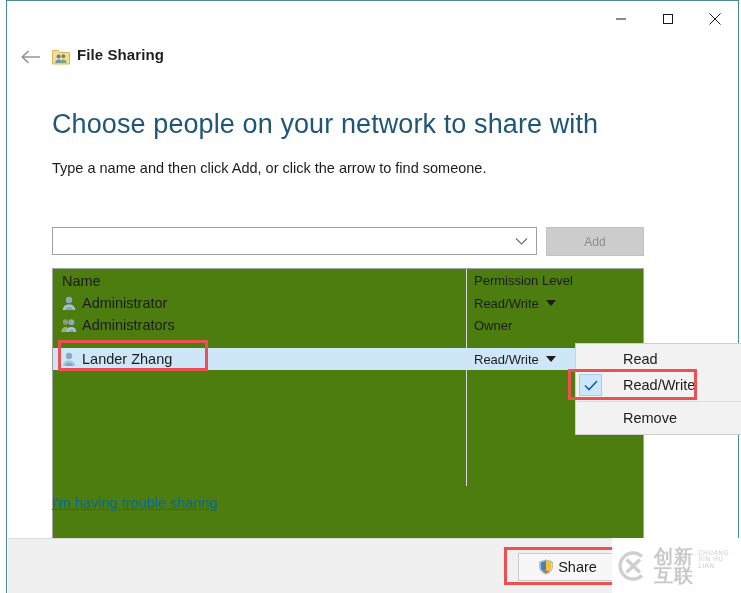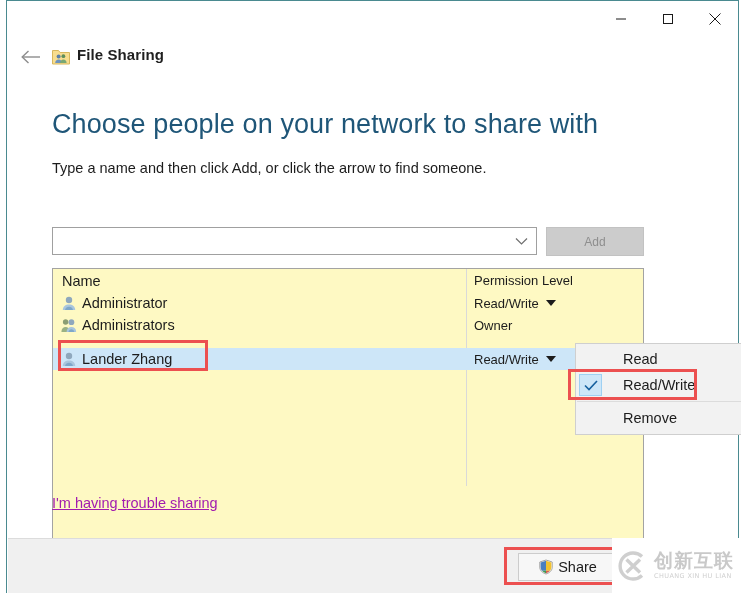--- a/index.html
+++ b/index.html
@@ -147,21 +147,21 @@
     align-items: center;
     justify-content: center;
   }
 
   
   #list {
     position: absolute;
     left: 45px; top: 267px;
     width: 592px; height: 275px;
     border: 1px solid #a3a3a3;
-    background: #fef9c3;
+    background: #4d7c0f;
     box-sizing: border-box;
   }
   #col-divider {
     position: absolute;
     left: 413px; top: 0;
     width: 1px; height: 217px;
     background: #d9d9d9;
   }
   .row {
     position: relative;
@@ -199,21 +199,21 @@
     border-right: 5px solid transparent;
     border-top: 6px solid #1c1c1c;
   }
   .user-icon, .group-icon { width: 16px; height: 16px; display:block; }
 
   
   #trouble-link {
     position: absolute;
     left: 45px; top: 494px;
     font-size: 14.5px;
-    color: #a21caf;
+    color: #0369a1;
     text-decoration: underline;
     white-space: nowrap;
   }
 
   
   #footer {
     position: absolute;
     left: 1px; top: 537px;
     width: 731px; height: 55px;
     background: #f0f0f0;
@@ -289,21 +289,21 @@
     position: absolute;
     left: 612px; top: 538px;
     width: 129px; height: 55px;
     background: #ffffff;
     display: flex;
     align-items: center;
     gap: 4px;
     padding-left: 2px;
     box-sizing: border-box;
   }
-  #wm-texts { display: flex; flex-direction: column; line-height: 1; }
+  #wm-texts { display: flex; flex-direction: row; line-height: 1; }
   #wm-cn {
     font-size: 19px;
     color: #c9c9c9;
     font-weight: bold;
     letter-spacing: 1px;
     font-family: "DejaVu Sans", sans-serif;
   }
   #wm-en {
     font-size: 6.5px;
     color: #cfcfcf;

